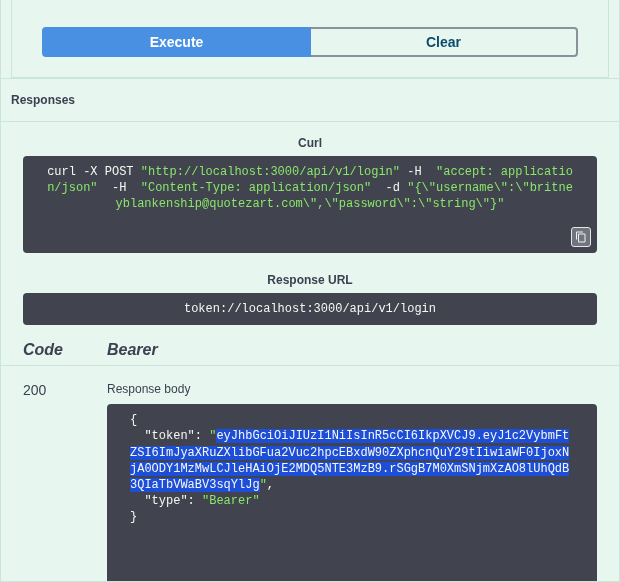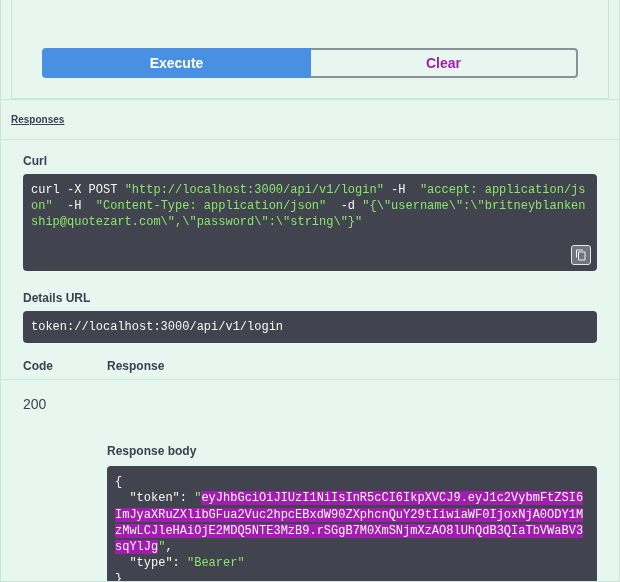--- a/index.html
+++ b/index.html
@@ -17,21 +17,21 @@
   }
   .inner {
     margin: 0 10px;
     border-left: 1px solid #c9e6d9;
     border-right: 1px solid #c9e6d9;
     border-bottom: 1px solid #c9e6d9;
     background: #e8f6f0;
   }
   .btn-row {
     display: flex;
-    padding: 48px 30px 20px 30px;
+    padding: 27px 30px 20px 30px;
     gap: 0;
   }
   .btn {
     flex: 1;
     height: 30px;
     font-size: 14px;
     font-weight: 700;
     cursor: pointer;
     border: 2px solid #8a9199;
     background: transparent;
@@ -41,102 +41,102 @@
     background: #4990e2;
     border-color: #4990e2;
     color: #fff;
     border-top-left-radius: 4px;
     border-bottom-left-radius: 4px;
   }
   .btn.clear {
     border-left: none;
     border-top-right-radius: 4px;
     border-bottom-right-radius: 4px;
-    color: #a21caf;
+    color: #0c4a6e;
   }
   .responses-bar {
     background: #e8f6f0;
     border-top: 1px solid #c9e6d9;
     border-bottom: 1px solid #c9e6d9;
     padding: 14px 20px;
     margin: 0 -10px;
   }
   .responses-bar h4 {
-    font-size: 10px;
+    font-size: 12px;
     font-weight: 700;
     color: #3b4151;
-    text-decoration: underline;
   }
   .section {
     padding: 14px 22px 6px 22px;
+    text-align: center;
   }
   .label {
     font-size: 12px;
     font-weight: 700;
     color: #3b4151;
     margin-bottom: 6px;
   }
   .code-box {
     background: #41444e;
     border-radius: 4px;
-    padding: 8px 8px;
+    padding: 8px 23px;
     font-family: "SFMono-Regular", Consolas, "Courier New", monospace;
     font-size: 12px;
     line-height: 1.35;
     color: #f8f8f2;
     position: relative;
     white-space: pre-wrap;
     word-break: break-all;
   }
   .code-box .green { color: #8ae76a; }
   .code-box .hl {
-    background: #a21caf;
+    background: #1d4ed8;
     color: #f8f8f2;
   }
   .copy-icon {
     position: absolute;
     right: 6px;
     bottom: 6px;
     width: 20px;
     height: 20px;
     background: #6f747e;
     border: 1px solid #e6e6e6;
     border-radius: 3px;
     cursor: pointer;
     display: flex;
     align-items: center;
     justify-content: center;
   }
   .copy-icon svg { width: 12px; height: 12px; fill: #f0f0f0; }
   .table-head {
     display: flex;
     padding: 10px 22px 6px 22px;
-    font-size: 12px;
+    font-size: 16px;
     font-weight: 700;
     color: #3b4151;
     border-bottom: 1px solid #c9e6d9;
+    font-style: italic;
   }
   .col-code { width: 84px; }
   .col-details { flex: 1; }
   .row {
     display: flex;
     padding: 16px 22px 10px 22px;
   }
   .row .code-cell {
     width: 84px;
     font-size: 14px;
     color: #3b4151;
   }
   .row .details-cell { flex: 1; }
   .resp-body-label {
     font-size: 12px;
-    font-weight: 700;
+    font-weight: 400;
     color: #3b4151;
     margin-bottom: 8px;
-    margin-top: 48px;
   }
 </style>
 </head>
 <body>
 
 <div class="outer">
   <div class="inner">
 
     <div class="btn-row">
       <button class="btn execute">Execute</button>
@@ -153,28 +153,28 @@
     <div class="code-box"><span><span>curl -X POST </span><span class="green">"http://localhost:3000/api/v1/login"</span><span> -H  </span><span class="green">"accept: application/json"</span><span>  -H  </span><span class="green">"Content-Type: application/json"</span><span>  -d </span><span class="green">"{\"username\":\"britneyblankenship@quotezart.com\",\"password\":\"string\"}"</span></span>
       <div class="copy-icon">
         <svg viewBox="0 0 24 24">
             <path d="M16 1H4a2 2 0 0 0-2 2v14h2V3h12V1zm3 4H8a2 2 0 0 0-2 2v14a2 2 0 0 0 2 2h11a2 2 0 0 0 2-2V7a2 2 0 0 0-2-2zm0 16H8V7h11v14z"></path>
           </svg>
       </div>
     </div>
   </div>
 
   <div class="section">
-    <div class="label">Details URL</div>
+    <div class="label">Response URL</div>
     <div class="code-box"><span>token://localhost:3000/api/v1/login</span></div>
   </div>
 
 
   <div class="table-head">
     <div class="col-code">Code</div>
-    <div class="col-details">Response</div>
+    <div class="col-details">Bearer</div>
   </div>
 
   <div class="row">
     <div class="code-cell">200</div>
     <div class="details-cell">
       <div class="resp-body-label">Response body</div>
       <div class="code-box" style="min-height:110px;padding-bottom:32px"><span><span>{</span>
 <span>  "token": </span><span class="green">"</span><span class="green hl">eyJhbGciOiJIUzI1NiIsInR5cCI6IkpXVCJ9.eyJ1c2VybmFtZSI6ImJyaXRuZXlibGFua2Vuc2hpcEBxdW90ZXphcnQuY29tIiwiaWF0IjoxNjA0ODY1MzMwLCJleHAiOjE2MDQ5NTE3MzB9.rSGgB7M0XmSNjmXzAO8lUhQdB3QIaTbVWaBV3sqYlJg</span><span class="green">"</span><span>,</span>
 <span>  "type": </span><span class="green">"Bearer"</span>
 <span>}</span></span>

